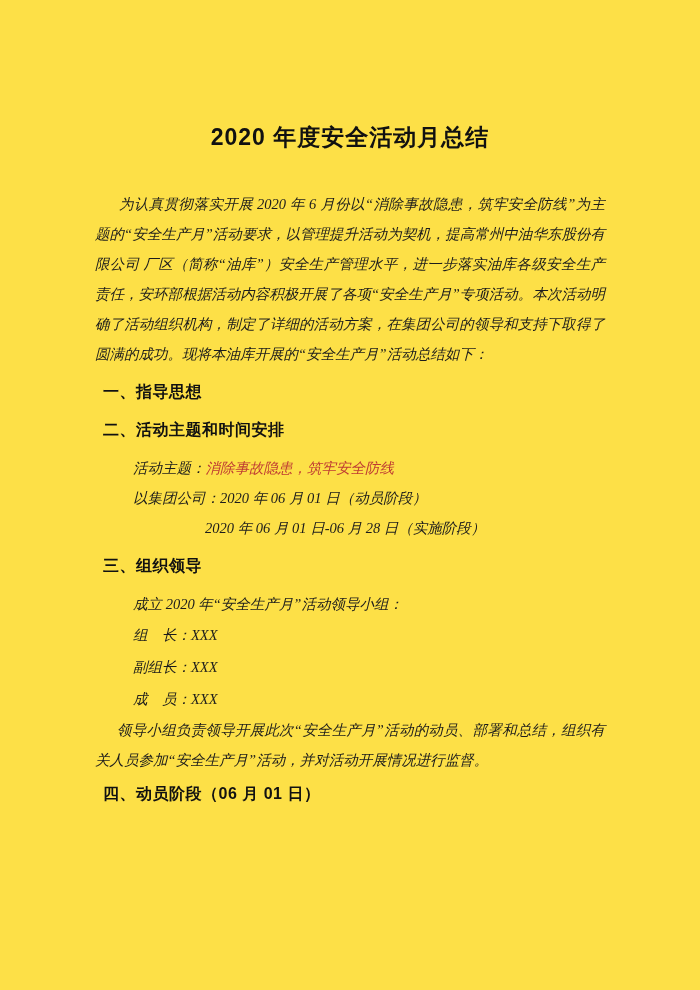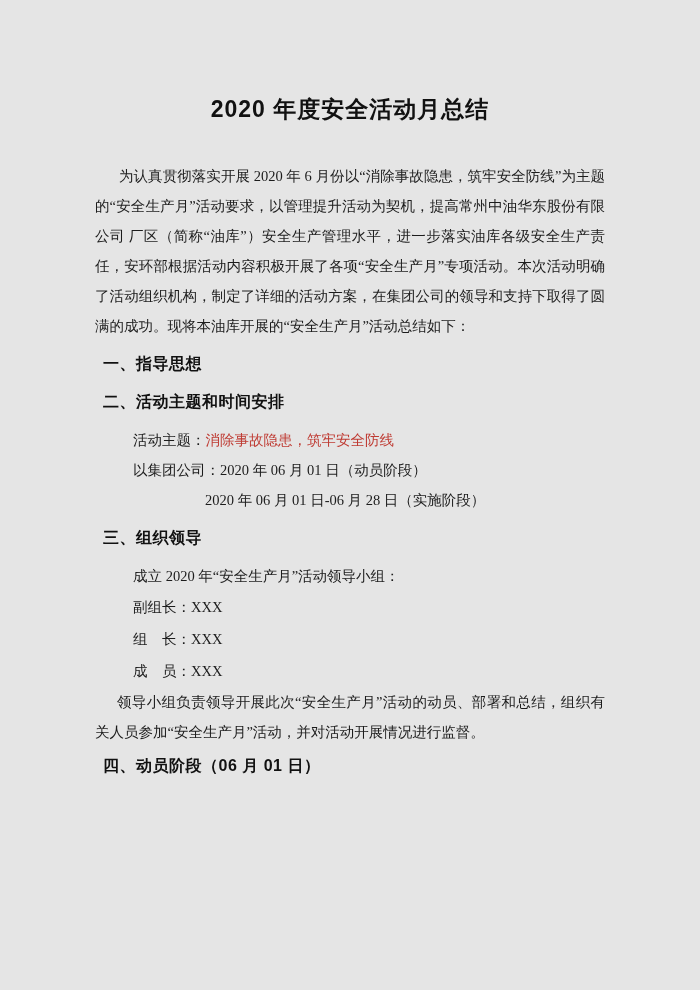--- a/index.html
+++ b/index.html
@@ -5,40 +5,41 @@
   html, body {
     margin: 0;
     padding: 0;
     background: #ffffff;
   }
   .page {
     position: relative;
     width: 700px;
     height: 990px;
     margin: 0 auto;
-    background: #e5e5e5;
+    background: #fde047;
     box-sizing: border-box;
-    padding: 92px 95px 0 95px;
+    padding: 120px 95px 0 95px;
     overflow: hidden;
     color: #1c1c1c;
     font-family: "Liberation Serif", "DejaVu Serif", serif;
     font-size: 14.5px;
   }
   .doc-title {
     margin: 0 0 35px 0;
     text-align: center;
     font-family: "Liberation Sans", "DejaVu Sans", sans-serif;
     font-size: 23px;
     font-weight: bold;
     line-height: 34px;
     color: #111111;
     letter-spacing: 1px;
   }
   p {
     margin: 0;
+    font-style: italic;
   }
   .body-para {
     line-height: 30px;
     text-align: justify;
     text-indent: 24px;
   }
   .sec-heading {
     margin: 8px;
     font-family: "Liberation Sans", "DejaVu Sans", sans-serif;
     font-size: 16px;
@@ -95,23 +96,23 @@
 
   <p class="line indent-2half"><span>以集团公司：</span><span>2020 年 06 月 01 日（动员阶段）</span></p>
 
   <p class="line indent-date">2020 年 06 月 01 日-06 月 28 日（实施阶段）</p>
 
 
   <h2 class="sec-heading">三、组织领导</h2>
 
   <p class="line indent-2half">成立 2020 年“安全生产月”活动领导小组：</p>
 
+  <p class="role-line"><span>组　长：</span><span>XXX</span></p>
+
   <p class="role-line"><span>副组长：</span><span>XXX</span></p>
-
-  <p class="role-line"><span>组　长：</span><span>XXX</span></p>
 
   <p class="role-line"><span>成　员：</span><span>XXX</span></p>
 
   <p class="duty-para">领导小组负责领导开展此次“安全生产月”活动的动员、部署和总结，组织有关人员参加“安全生产月”活动，并对活动开展情况进行监督。</p>
 
   <h2 class="sec-heading last">四、动员阶段（06 月 01 日）</h2>
 
 </div>
 
 </body></html>

